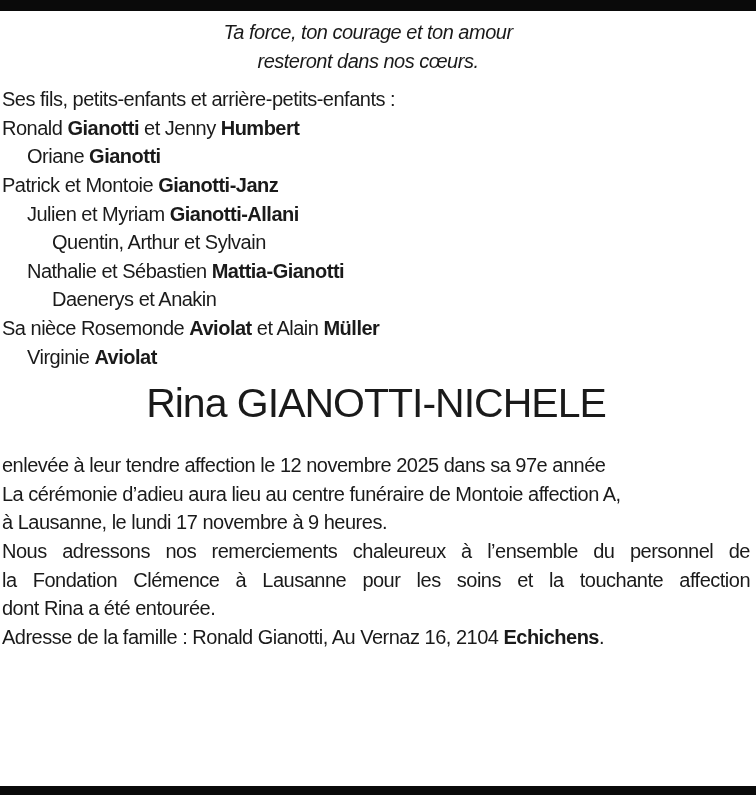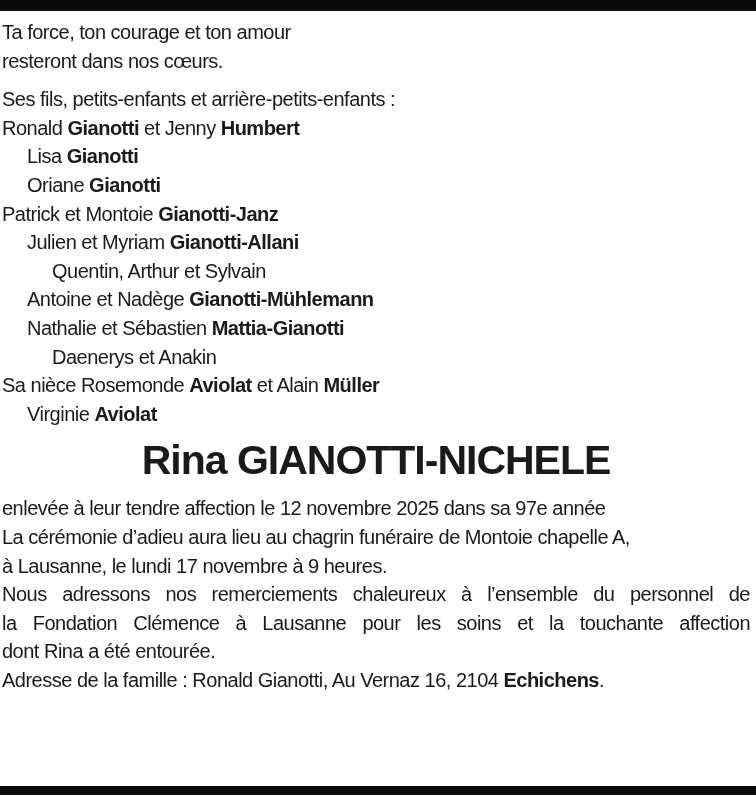--- a/index.html
+++ b/index.html
@@ -34,41 +34,42 @@
     position: absolute;
     top: 11px;
     left: 0;
     width: 756px;
     padding: 0 6px 0 2px;
     box-sizing: border-box;
   }
 
   .epigraph {
     margin: 7px 0 10px 0;
-    text-align: left;
+    text-align: center;
+    font-style: italic;
     padding-right: 16px;
   }
   .epigraph .line { white-space: nowrap; }
 
   .line { white-space: nowrap; }
   .indent-1 { padding-left: 25px; }
   .indent-2 { padding-left: 50px; }
 
   .flush {
     white-space: normal;
     text-align: justify;
     text-align-last: justify;
   }
 
   .b, .seg-b { font-weight: bold; text-align: right; }
 
   .name-title {
-    margin: 9px 0 11px 0;
+    margin: 9px 0 25px 0;
     text-align: center;
-    font-weight: bold;
+    font-weight: normal;
     font-size: 41px;
     line-height: 46px;
     letter-spacing: -1px;
     white-space: nowrap;
   }
 </style>
 </head>
 <body>
 
 <div class="page">
@@ -78,38 +79,36 @@
   <div class="content">
 
     <div class="epigraph">
       <div class="line">Ta force, ton courage et ton amour</div>
       <div class="line">resteront dans nos cœurs.</div>
     </div>
 
     <div>
       <div class="line"><span>Ses fils, petits-enfants et arrière-petits-enfants :</span></div>
       <div class="line"><span>Ronald </span><span class="b">Gianotti</span><span> et Jenny </span><span class="b">Humbert</span></div>
-      <div class="line indent-1"><span>Lisa </span><span class="b">Gianotti</span></div>
       <div class="line indent-1"><span>Oriane </span><span class="b">Gianotti</span></div>
       <div class="line"><span>Patrick et Montoie </span><span class="b">Gianotti-Janz</span></div>
       <div class="line indent-1"><span>Julien et Myriam </span><span class="b">Gianotti-Allani</span></div>
       <div class="line indent-2"><span>Quentin, Arthur et Sylvain</span></div>
-      <div class="line indent-1"><span>Antoine et Nadège </span><span class="b">Gianotti-Mühlemann</span></div>
       <div class="line indent-1"><span>Nathalie et Sébastien </span><span class="b">Mattia-Gianotti</span></div>
       <div class="line indent-2"><span>Daenerys et Anakin</span></div>
       <div class="line"><span>Sa nièce Rosemonde </span><span class="b">Aviolat</span><span> et Alain </span><span class="b">Müller</span></div>
       <div class="line indent-1"><span>Virginie </span><span class="b">Aviolat</span></div>
     </div>
 
 
     <div class="name-title">Rina GIANOTTI-NICHELE</div>
 
     <div>
       <div class="line"><span>enlevée à leur tendre affection le 12 novembre 2025 dans sa 97e année</span></div>
-      <div class="line"><span>La cérémonie d’adieu aura lieu au chagrin funéraire de Montoie chapelle A,</span></div>
+      <div class="line"><span>La cérémonie d’adieu aura lieu au centre funéraire de Montoie affection A,</span></div>
       <div class="line"><span>à Lausanne, le lundi 17 novembre à 9 heures.</span></div>
       <div class="line flush"><span>Nous adressons nos remerciements chaleureux à l’ensemble du personnel de</span></div>
       <div class="line flush"><span>la Fondation Clémence à Lausanne pour les soins et la touchante affection</span></div>
       <div class="line"><span>dont Rina a été entourée.</span></div>
       <div class="line"><span>Adresse de la famille : Ronald Gianotti, Au Vernaz 16, 2104 </span><span class="b">Echichens</span><span>.</span></div>
     </div>
 
   </div>
 
   <div class="bar bar-bottom"></div>

